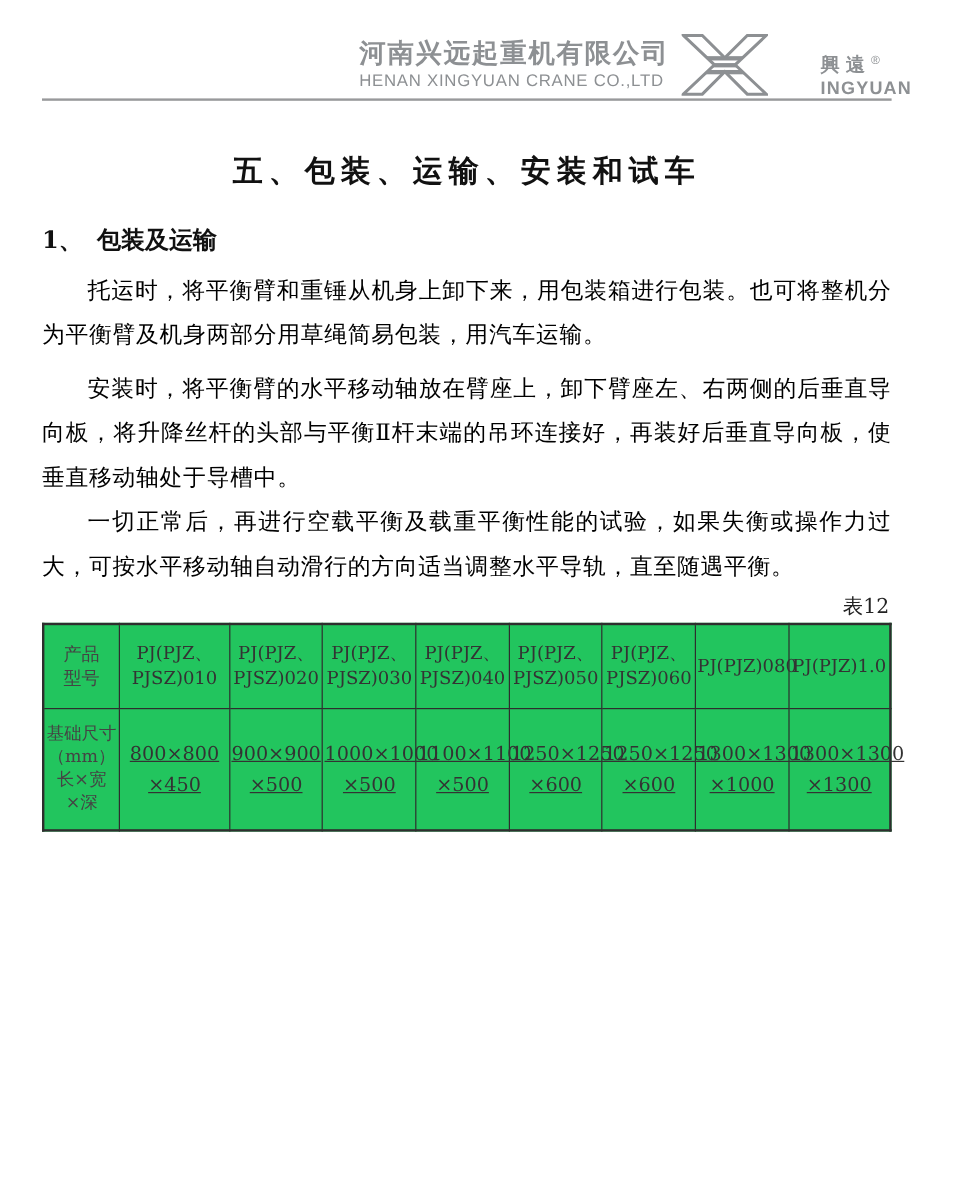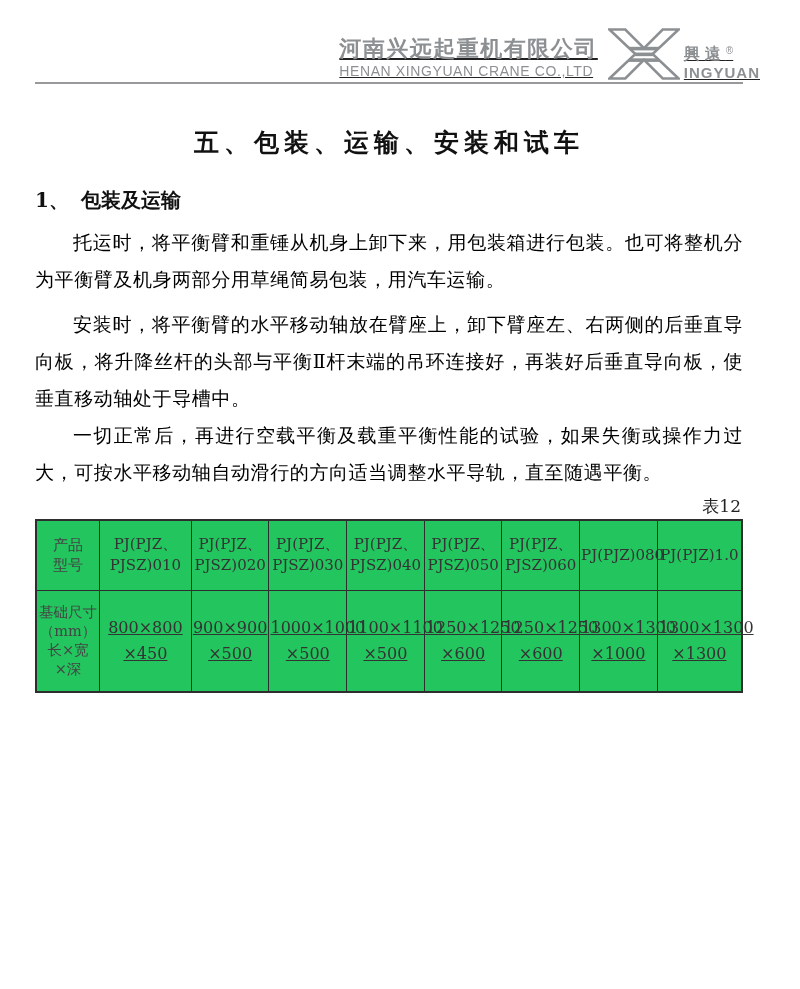--- a/index.html
+++ b/index.html
@@ -6,29 +6,28 @@
   body{
     width:800px;height:989px;background:#ffffff;
     font-family:"DejaVu Serif","Liberation Serif",serif;
     color:#222;overflow:hidden;
   }
   .page{width:800px;height:989px;position:relative;background:#fff;}
 
   
   .doc-header{padding-top:28px;}
   .header-inner{
-    display:flex;justify-content:flex-end;align-items:flex-end;
+    display:flex;justify-content:flex-end;align-items:center;
     padding:0 40px 2px 36px;height:52px;
     font-family:"Liberation Sans","DejaVu Sans",sans-serif;
-    text-decoration:underline;
   }
   .company-block{text-align:left;margin-right:10px;color:#8d9093;}
   .company-cn{font-size:22px;font-weight:bold;letter-spacing:1.5px;line-height:26px;}
   .company-en{font-size:14px;letter-spacing:0.6px;line-height:17px;margin-top:1px;}
-  .logo-block{display:flex;align-items:flex-end;}
+  .logo-block{display:flex;align-items:flex-end;gap:40px;}
   .logo-x{margin-right:4px;margin-bottom:-4px;}
   .logo-text{color:#8d9093;line-height:1;}
   .logo-cn{font-size:16px;font-weight:bold;letter-spacing:5px;
            font-family:"DejaVu Serif","Liberation Serif",serif;}
   .logo-reg{font-size:10px;vertical-align:top;letter-spacing:0;}
   .logo-en{font-size:15px;font-weight:bold;letter-spacing:1px;margin-top:3px;
            font-family:"Liberation Sans","DejaVu Sans",sans-serif;}
   .header-rule{margin:0 57px 0 35px;border-top:2.5px solid #98999b;}
 
   

